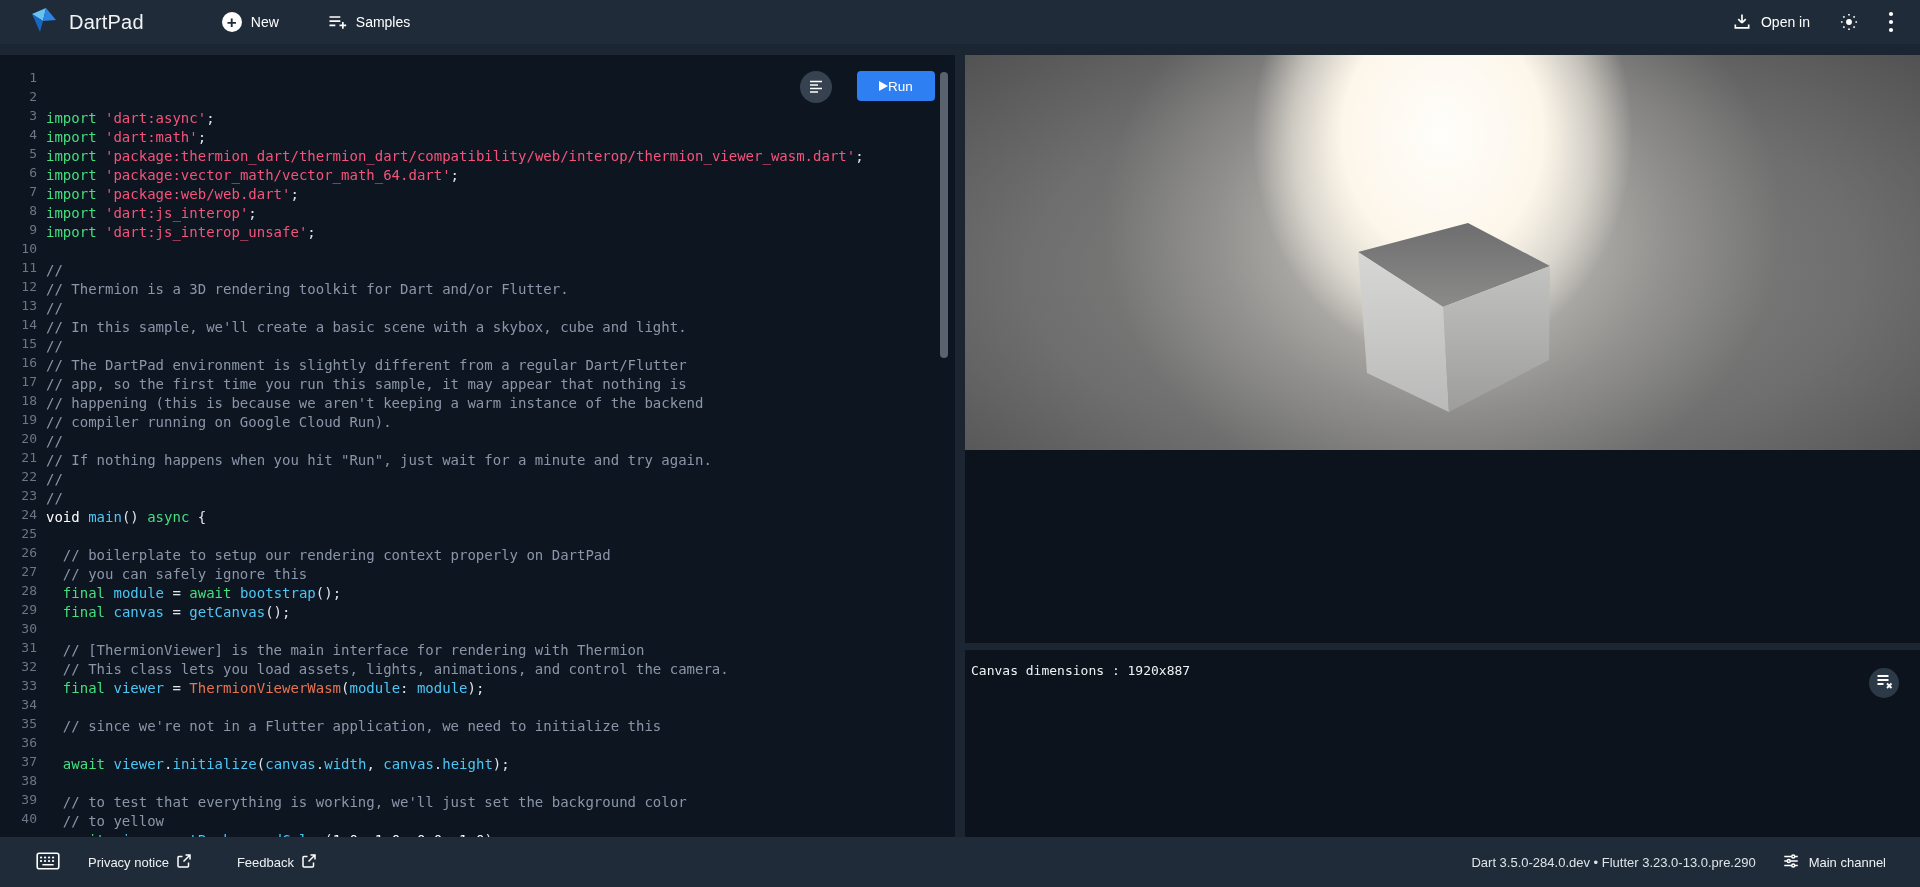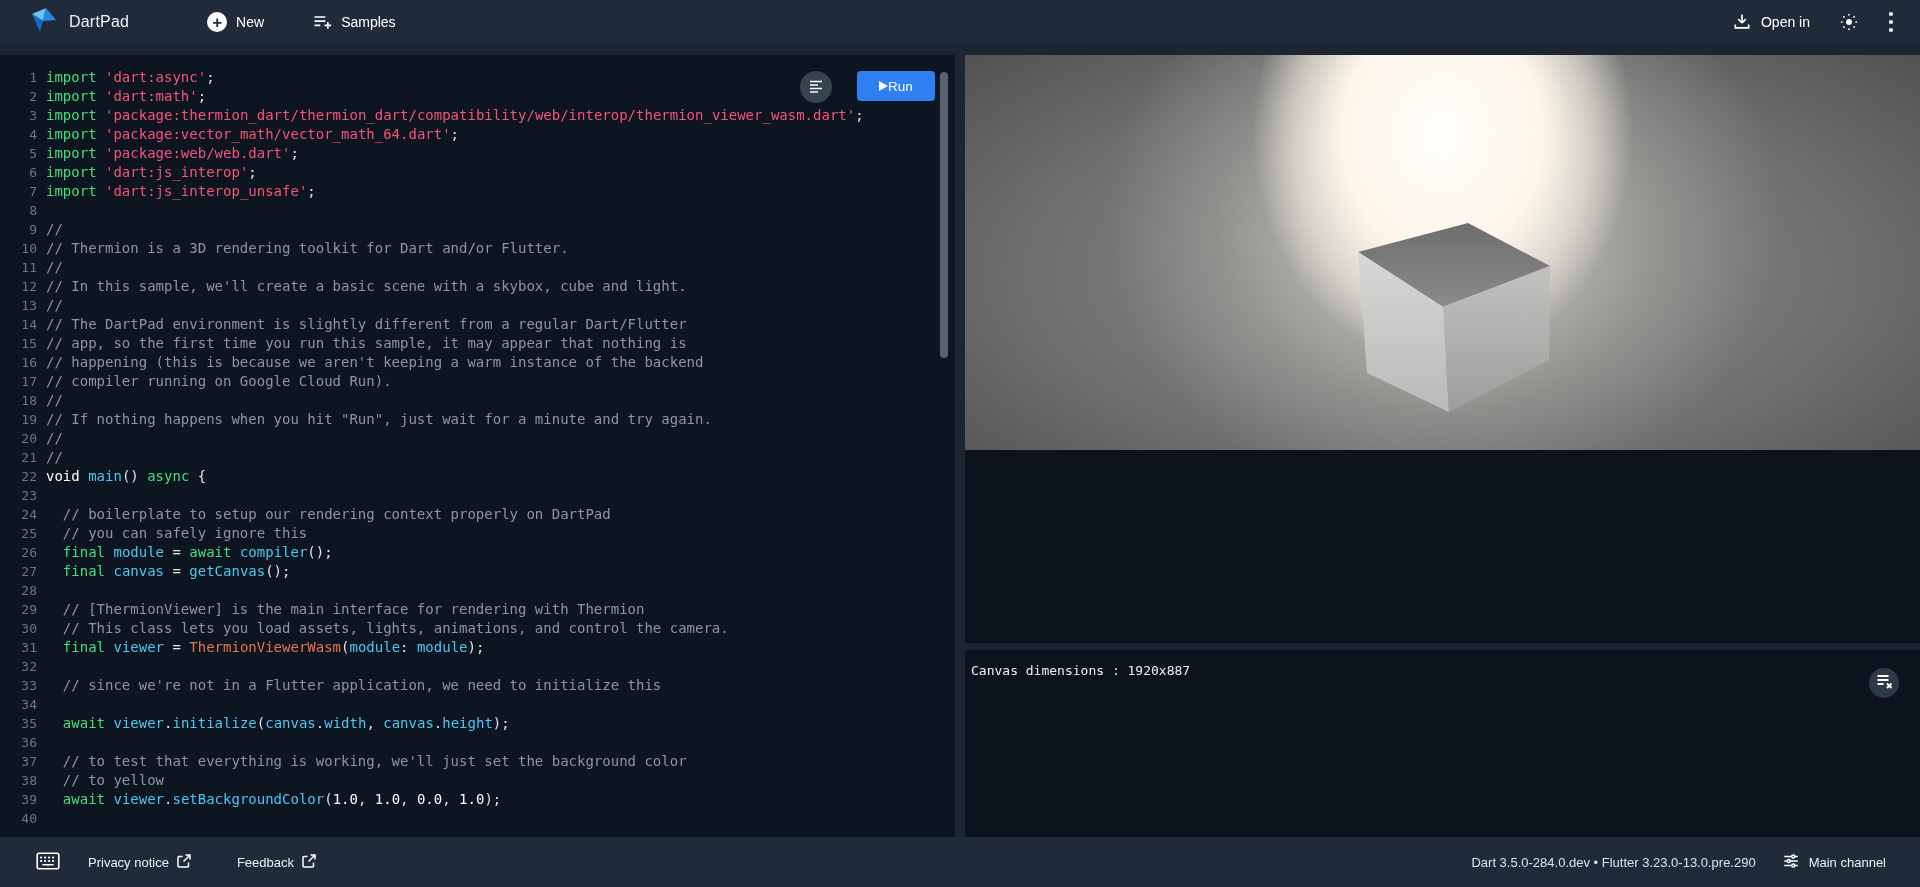--- a/index.html
+++ b/index.html
@@ -4,37 +4,37 @@
 <style>
   * { margin:0; padding:0; box-sizing:border-box; }
   html,body { background:#10161f; }
   .app{ position:relative; width:1920px; height:887px; background:#1b2632; overflow:hidden;
         font-family:"Liberation Sans", sans-serif; color:#eef1f4; }
 
   
   .nav{ position:absolute; left:0; top:0; width:1920px; height:44px; background:#1f2b38;
         display:flex; align-items:center; padding:0 26px 0 30px; }
   .brand{ display:flex; align-items:center; gap:11px; }
-  .brand-title{ font-size:16px; color:#f1f3f5; letter-spacing:.2px; }
+  .brand-title{ font-size:20px; color:#f1f3f5; letter-spacing:.2px; }
   .navbtn{ display:flex; align-items:center; gap:9px; background:none; border:none; color:#fff;
            font-family:inherit; font-size:14px; font-weight:500; cursor:pointer; height:44px; }
   .navbtn svg{ display:block; }
   .btn-new{ margin-left:78px; }
   .btn-samples{ margin-left:48px; }
   .nav-right{ margin-left:auto; display:flex; align-items:flex-end; gap:28px; }
   .plus-circle{ width:20px; height:20px; border-radius:50%; background:#fff; color:#1f2b38;
                 display:flex; align-items:center; justify-content:center; font-size:17px; font-weight:700; line-height:1; }
 
   
   .editor{ position:absolute; left:0; top:55px; width:955px; height:782px; background:#0d1520; overflow:hidden; }
   .code-lines{ padding-top:13px; }
   .code-line{ display:flex; height:19px; }
   .ln{ flex:none; width:37px; text-align:right; color:#6b7787;
        font-family:"DejaVu Sans Mono", monospace; font-size:13px; line-height:19px; }
-  .cd{ padding-left:9px; font-family:"DejaVu Sans Mono", monospace; font-size:14px; line-height:19px; white-space:pre; color:#dfe4ea; }
+  .cd{ padding-left:9px; font-family:"DejaVu Sans Mono", monospace; font-size:14px; line-height:19px; white-space:pre; color:#dfe4ea;margin-top:41px; }
   .tk-kw{ color:#45df7f; }
   .tk-str{ color:#f6537a; }
   .tk-com{ color:#8a96a8; }
   .tk-id{ color:#4cc6f5;text-align:right; }
   .tk-cls{ color:#e8734f; }
   .tk-num{ color:#ffffff; }
   .tk-wh{ color:#ffffff; }
   .tk-pl{ color:#dfe4ea; }
 
   .format-btn{ position:absolute; left:800px; top:71px; width:32px; height:32px; border-radius:50%;
@@ -235,21 +235,21 @@
         <div class="code-line">
           <span class="ln">24</span>
           <span class="cd"><span class="tk-pl">  </span><span class="tk-com">// boilerplate to setup our rendering context properly on DartPad</span></span>
         </div>
         <div class="code-line">
           <span class="ln">25</span>
           <span class="cd"><span class="tk-pl">  </span><span class="tk-com">// you can safely ignore this</span></span>
         </div>
         <div class="code-line">
           <span class="ln">26</span>
-          <span class="cd"><span class="tk-pl">  </span><span class="tk-kw">final</span><span class="tk-pl"> </span><span class="tk-id">module</span><span class="tk-pl"> = </span><span class="tk-kw">await</span><span class="tk-pl"> </span><span class="tk-id">compiler</span><span class="tk-pl">();</span></span>
+          <span class="cd"><span class="tk-pl">  </span><span class="tk-kw">final</span><span class="tk-pl"> </span><span class="tk-id">module</span><span class="tk-pl"> = </span><span class="tk-kw">await</span><span class="tk-pl"> </span><span class="tk-id">bootstrap</span><span class="tk-pl">();</span></span>
         </div>
         <div class="code-line">
           <span class="ln">27</span>
           <span class="cd"><span class="tk-pl">  </span><span class="tk-kw">final</span><span class="tk-pl"> </span><span class="tk-id">canvas</span><span class="tk-pl"> = </span><span class="tk-id">getCanvas</span><span class="tk-pl">();</span></span>
         </div>
         <div class="code-line">
           <span class="ln">28</span>
           <span class="cd"></span>
         </div>
         <div class="code-line">

